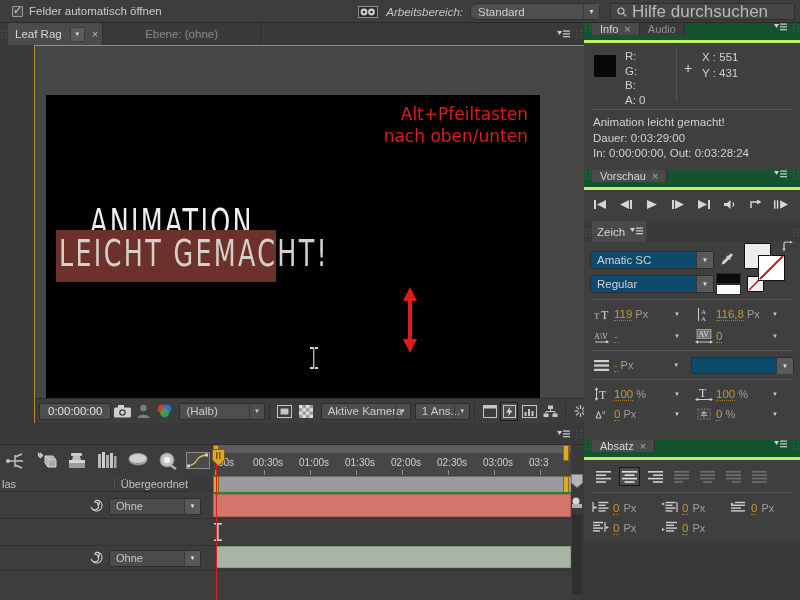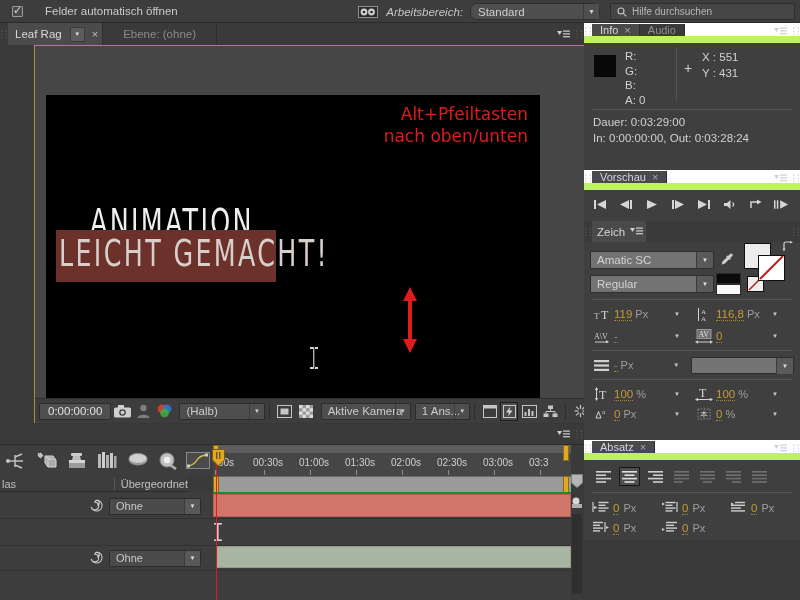--- a/index.html
+++ b/index.html
@@ -13,21 +13,21 @@
   }
   #app { position: relative; width: 800px; height: 600px; }
 
   
   .topbar {
     position: absolute; left: 0; top: 0; width: 800px; height: 23px;
     background: #3d3d3d;
     border-bottom: 1px solid #2a2a2a;
     display: flex; align-items: center;
   }
-  .chk-wrap { display: flex; align-items: center; gap: 22px; margin-left: 12px; }
+  .chk-wrap { display: flex; align-items: center; gap: 6px; margin-left: 12px; }
   .chkbox {
     width: 11px; height: 11px; border: 1px solid #9a9a9a; background: #4a4a4a;
     position: relative; border-radius: 1px;
   }
   .chkbox::after {
     content: "✓"; position: absolute; left: 0px; top: -3px;
     font-size: 11px; color: #d8d8d8; line-height: 13px;
   }
   .chk-label { color: #cbcbcb; font-size: 11.5px; }
 
@@ -52,27 +52,27 @@
     background: #4e4e4e; border-left: 1px solid #3a3a3a;
     display: flex; align-items: center; justify-content: center;
     font-size: 7px; color: #cfcfcf;
   }
   .search-box {
     width: 185px; height: 17px; margin-left: 10px; margin-right: 5px;
     background: #454545; border: 1px solid #2e2e2e;
     display: flex; align-items: center; border-radius: 1px;
   }
   .mag { margin-left: 6px; margin-right: 5px; width: 10px; height: 10px; }
-  .search-ph { color: #b8b8b8; font-size: 10px; }
+  .search-ph { color: #b8b8b8; font-size: 17px; }
 
   
   .tabstrip {
-    height: 20px; background: #ffffff;
-    display: flex; align-items: flex-end;
-    border-bottom: 7px solid #bef264;
+    height: 20px; background: #14532d;
+    display: flex; align-items: flex-start;
+    border-bottom: 3px solid #bef264;
   }
   .grip {
     width: 8px; display: flex; align-items: center; justify-content: center;
     color: #808080; font-size: 9px; letter-spacing: -1px;
   }
   .grip::before { content: "⋮⋮"; transform: scaleX(0.55); }
   .tab {
     display: flex; align-items: center; padding: 0 8px;
     font-size: 11px; color: #8e8e8e; background: #3a3a3a;
     border-right: 1px solid #2d2d2d;
@@ -96,21 +96,21 @@
     display: flex; align-items: center; height: 22px; padding: 0 4px 0 7px;
     background: #4b4b4b; color: #d8d8d8; font-size: 11.5px;
   }
   .comp-tab-active .mini-dd {
     width: 15px; height: 15px; margin-left: 8px; background: #5c5c5c;
     border: 1px solid #3c3c3c; display: flex; align-items: center;
     justify-content: center; font-size: 6px; color: #ddd;
   }
   .comp-tab-active .xx { margin-left: 7px; color: #bbb; font-size: 11px; }
   .comp-tab-inactive {
-    display: flex; align-items: center; height: 22px; padding: 0 20px;
+    display: flex; align-items: center; height: 22px; padding: 0 42px;
     background: #3a3a3a; color: #8a8a8a; font-size: 11.5px;
     border-left: 1px solid #2e2e2e; border-right: 1px solid #2e2e2e;
   }
   .comp-tab-fill { flex: 1; background: #3a3a3a; }
   .comp-body {
     position: absolute; left: 0; top: 22px; width: 583px; height: 378px;
     border-top: 1px solid #b58a2e; border-left: 1px solid #b58a2e;
     border-right: 1px solid #b58a2e;
     background: #464646;
     margin-left: 34px;
@@ -212,21 +212,21 @@
   }
   .fx-tab-active {
     padding: 0 3px 0 5px; display: flex; align-items: center;
     color: #d7d7d7; font-size: 11.5px; background: #4a4a4a;
   }
 
   
   .char-panel { background: #3f3f3f; padding: 6px 0 0 0; height: 198px; position: relative; }
   .row { display: flex; align-items: center; height: 22px; padding: 0 6px; }
   .font-select {
-    height: 18px; background: #737373; border: 1px solid #2c2c2c;
+    height: 18px; background: #0c4a6e; border: 1px solid #2c2c2c;
     display: flex; align-items: center; position: relative; border-radius: 1px;
   }
   .font-select > span { margin-left: 6px; color: #d2d2d2; font-size: 11.5px; }
   .font-select .ar {
     position: absolute; right: 0; top: 0; width: 17px; height: 16px;
     background: #5a5a5a; border-left: 1px solid #3a3a3a;
     display: flex; align-items: center; justify-content: center;
     font-size: 6px; color: #e0e0e0;
   }
   .num-cell { display: flex; align-items: center; gap: 3px; }
@@ -554,20 +554,21 @@
           <div><b>A:</b> <span>0</span></div>
         </div>
         <div class="vsep"></div>
         <div class="plusmark">+</div>
         <div class="xyblock">
           <div>X : 551</div>
           <div>Y : 431</div>
         </div>
         <div class="info-hr"></div>
         <div class="info-lines">
+          <div>Animation leicht gemacht!</div>
           <div>Dauer: 0:03:29:00</div>
           <div>In: 0:00:00:00, Out: 0:03:28:24</div>
         </div>
       </div>
     </div>
 
     <div class="prev-panel">
       <div class="tabstrip">
         <div class="grip"></div>
         <div class="tab active">

